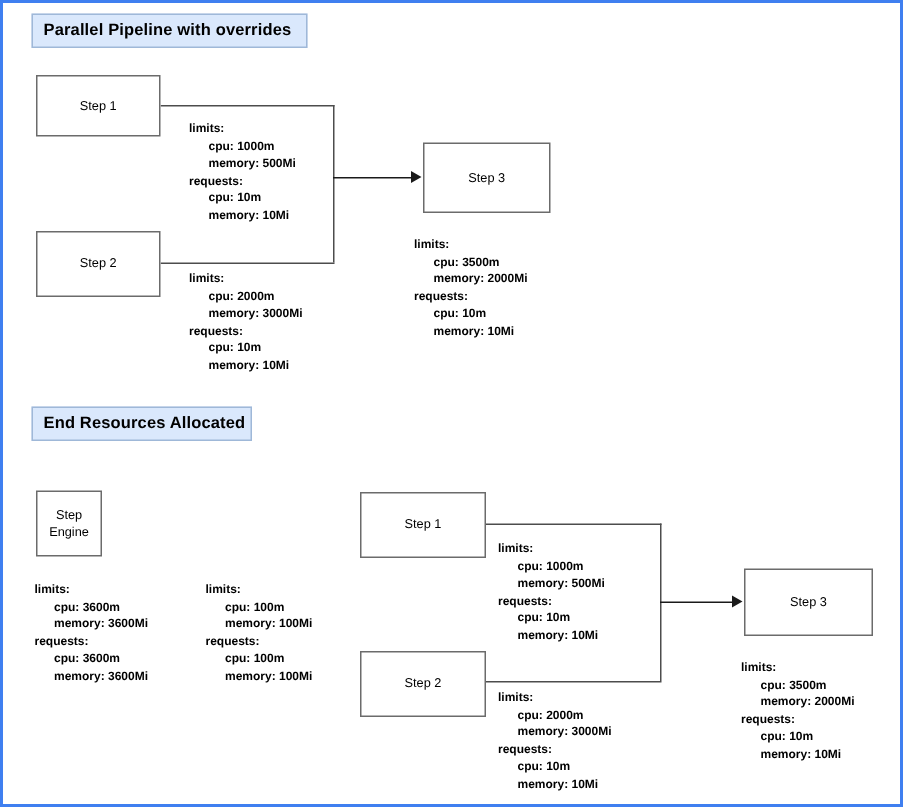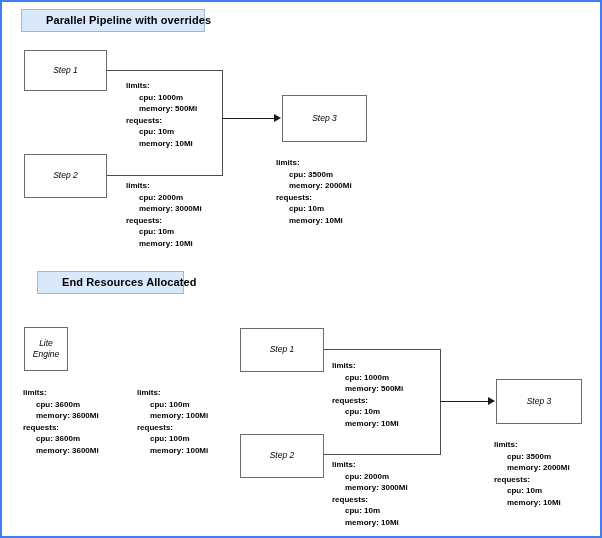--- a/index.html
+++ b/index.html
@@ -28,41 +28,41 @@
   .banner {
     position: absolute;
     background: #dae8fc;
     border: 1px solid #9fb8d8;
     color: #000000;
     font-weight: bold;
     font-size: 11px;
     line-height: 1;
     display: flex;
     align-items: center;
-    padding: 0 24px;
+    padding: 0 7px;
     box-sizing: border-box;
     white-space: nowrap;
     letter-spacing: 0.1px;
   }
 
   
   .node {
     position: absolute;
     background: #ffffff;
     border: 1px solid #6b6b6b;
     box-sizing: border-box;
     display: flex;
     align-items: center;
     justify-content: center;
     text-align: center;
     font-size: 8.5px;
     color: #000000;
     line-height: 1.35;
   }
-  .node span { display: block; font-style: italic; }
+  .node span { display: block; }
 
   
   .spec {
     position: absolute;
     font-size: 8px;
     color: #000000;
     line-height: 1.45;
     white-space: nowrap;
     font-weight: bold;
   }
@@ -142,33 +142,33 @@
 
     <div class="spec" style="left:274px; top:155px;">
       <span class="k">limits:</span>
       <span class="v">cpu: 3500m</span>
       <span class="v">memory: 2000Mi</span>
       <span class="k">requests:</span>
       <span class="v">cpu: 10m</span>
       <span class="v">memory: 10Mi</span>
     </div>
 
-    <div class="banner" style="left:35px; top:269px; width:147px; height:23px;">
+    <div class="banner" style="left:19px; top:269px; width:147px; height:23px;">
       <span>End Resources Allocated</span>
     </div>
 
     <div class="hline" style="left:322px; top:347px; width:117px;"></div>
     <div class="vline" style="left:438px; top:347px; height:105px;"></div>
     <div class="hline" style="left:322px; top:452px; width:117px;"></div>
     <div class="arrow-line" style="left:438px; top:399px; width:49px;"></div>
     <div class="arrow-head" style="left:486px; top:395px;"></div>
 
     <div class="node" style="left:22px; top:325px; width:44px; height:44px;">
       <div>
-        <span>Lite</span>
+        <span>Step</span>
         <span>Engine</span>
       </div>
     </div>
 
 
     <div class="node" style="left:238px; top:326px; width:84px; height:44px;">
       <span>Step 1</span>
     </div>
 
     <div class="node" style="left:238px; top:432px; width:84px; height:44px;">

